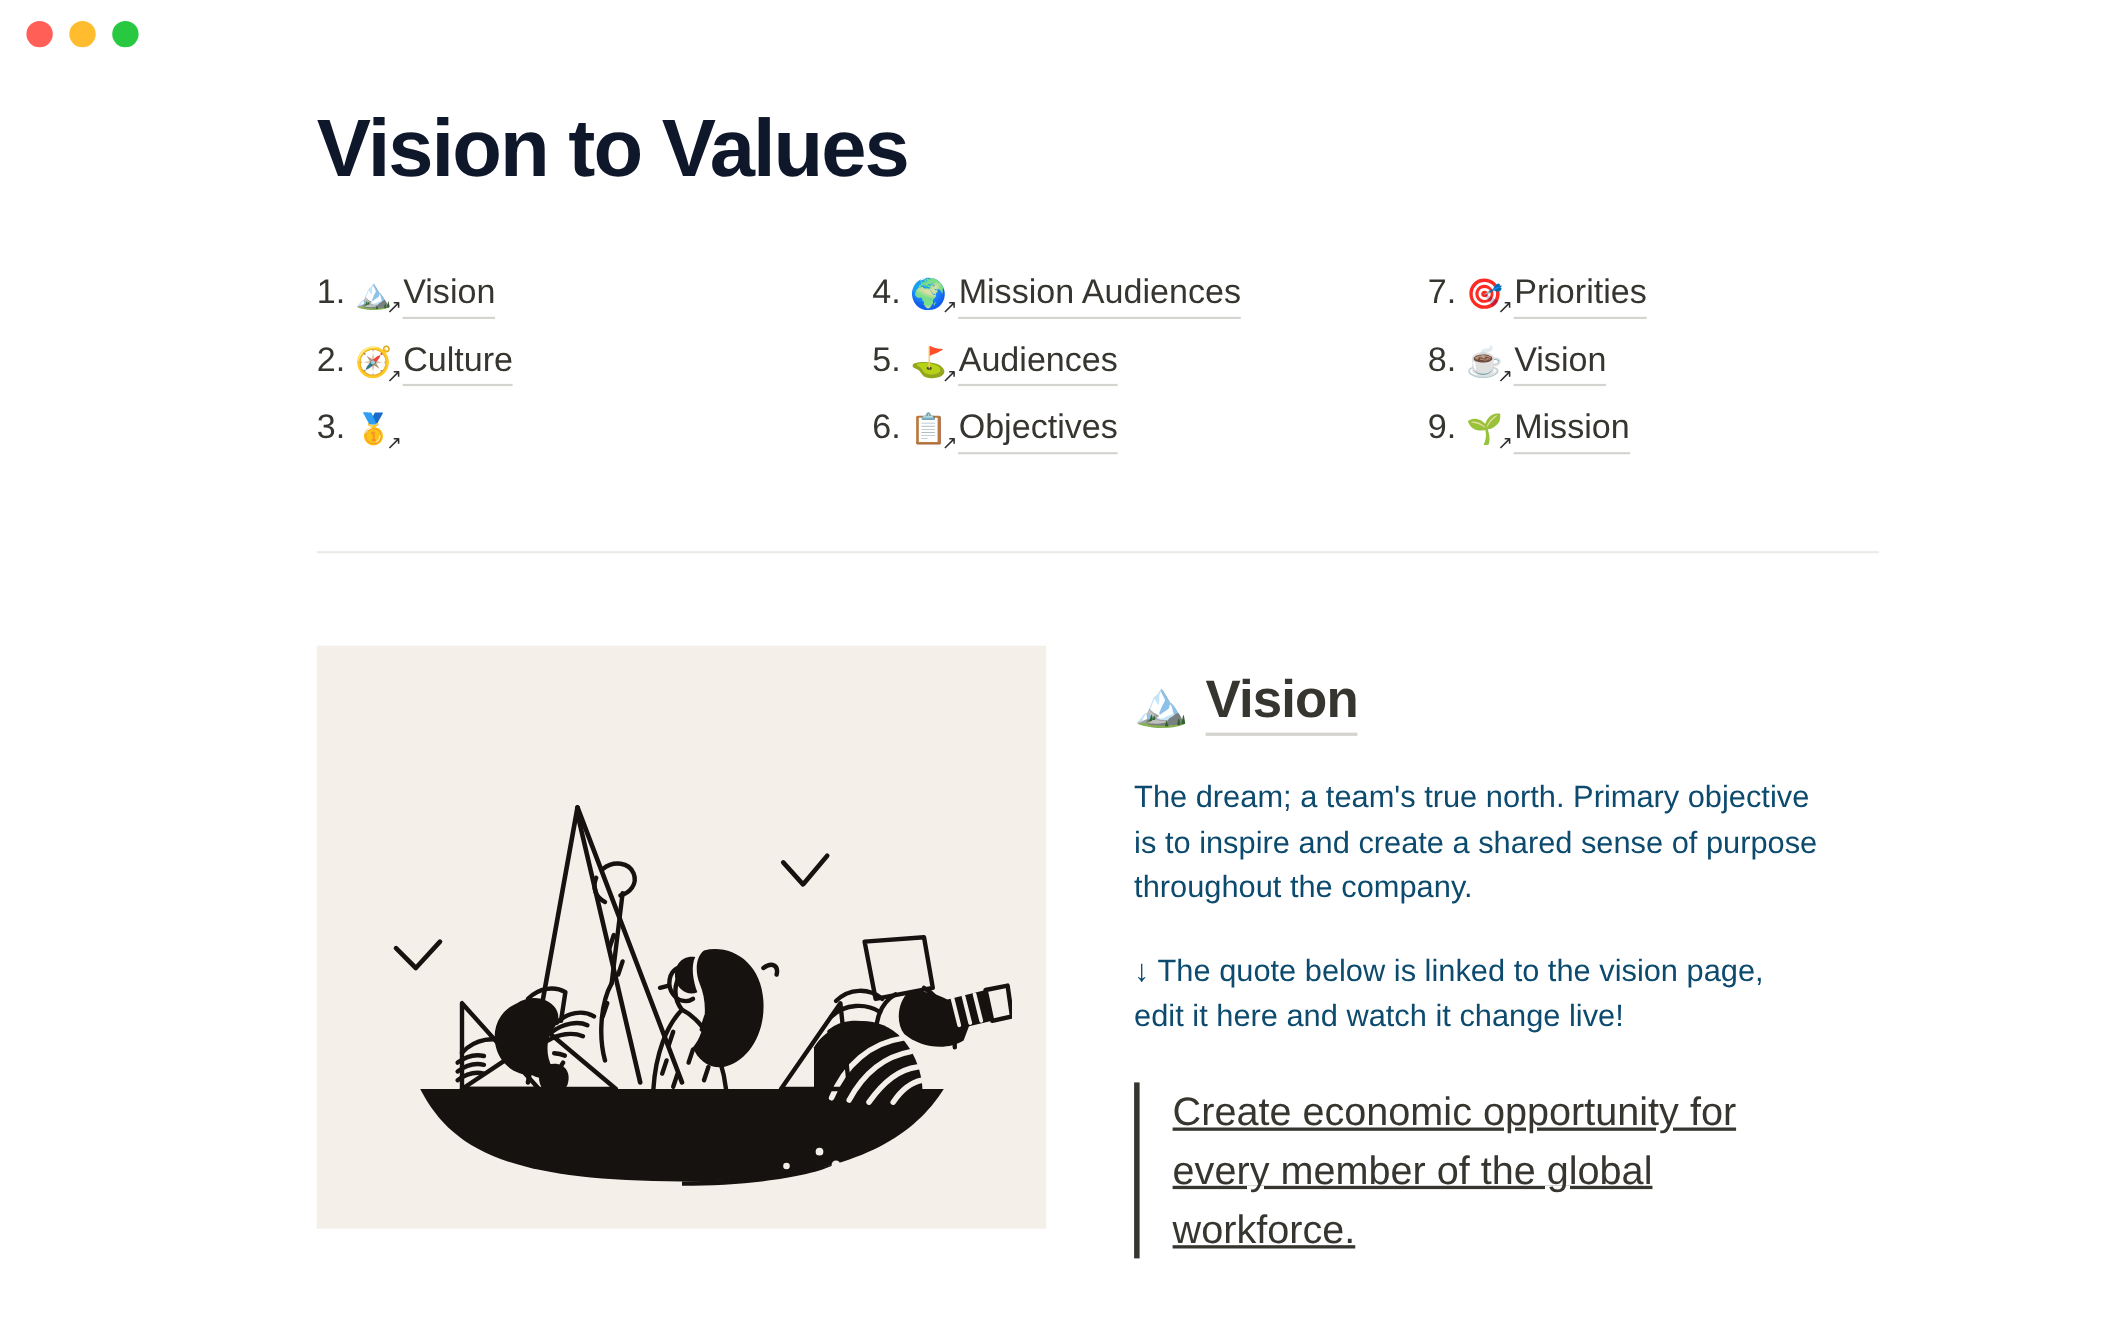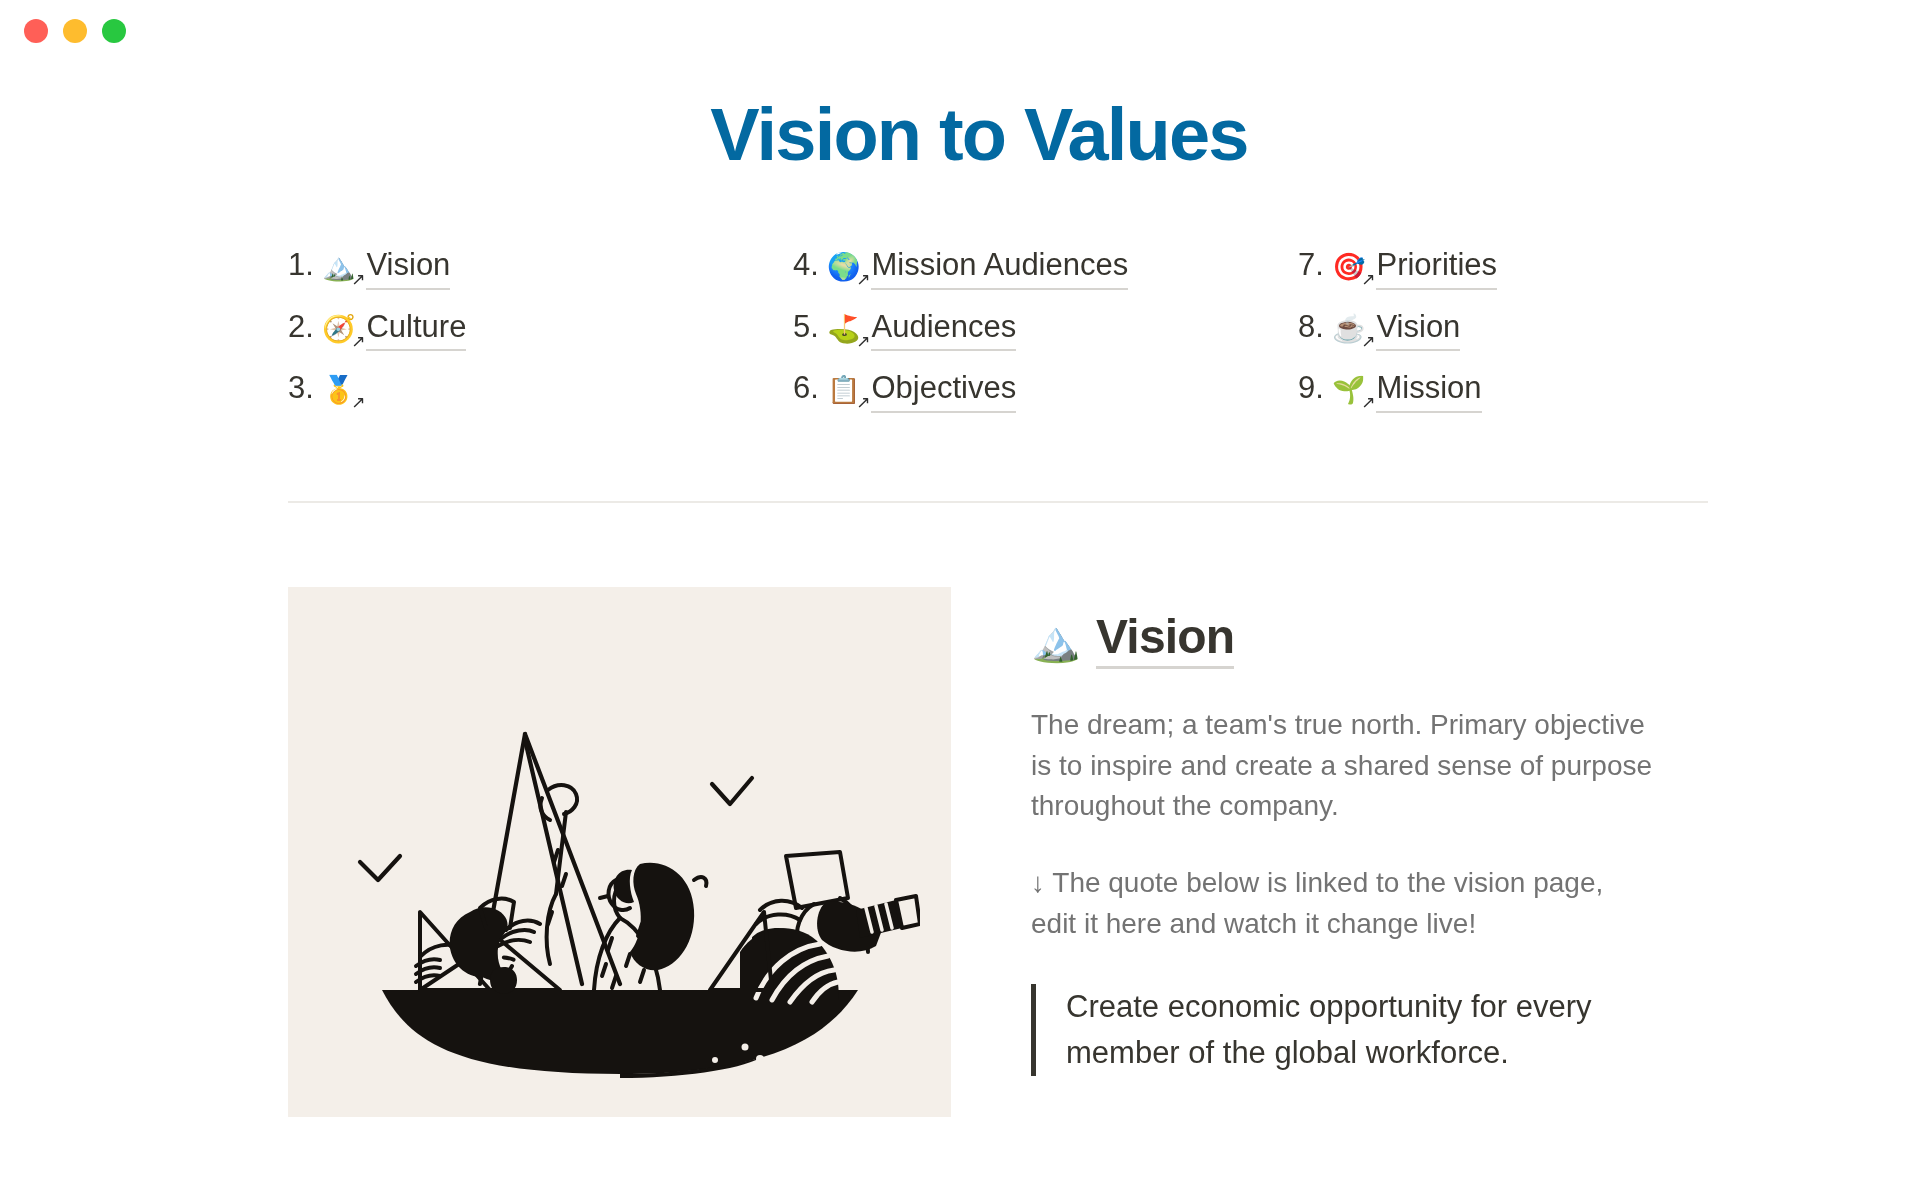--- a/index.html
+++ b/index.html
@@ -38,22 +38,21 @@
     padding-left: 38px;
     box-sizing: border-box;
   }
 
   h1.page-title {
     font-size: 74px;
     line-height: 1.05;
     font-weight: 700;
     letter-spacing: -1.8px;
     margin: 34px 0 0 0;
-    color: #0369a1;
-    text-align: center;
+    color: #0f172a;
   }
 
   
   .nav-grid {
     margin-top: 70px;
     display: grid;
     grid-template-columns: 505px 505px auto;
     row-gap: 16px;
   }
   .nav-item {
@@ -141,32 +140,33 @@
     margin-right: 16px;
     transform: translateY(2px);
   }
   .vision-heading .h-text {
     border-bottom: 3px solid #d6d4d0;
     padding-bottom: 2px;
   }
   p.vision-p {
     font-size: 28px;
     line-height: 1.45;
-    color: #737373;
+    color: #0c4a6e;
     margin: 36px 0 0 0;
     max-width: 625px;
   }
   blockquote.vision-quote {
     margin: 40px 0 0 0;
     padding-left: 30px;
     border-left: 5px solid #37352f;
-    font-size: 31px;
+    font-size: 36px;
     line-height: 1.48;
     color: #37352f;
     max-width: 600px;
+    text-decoration: underline;
   }
 </style>
 </head>
 <body>
 
 <div class="titlebar">
   <div class="dots">
     <span class="dot" style="background:#ff5f57"></span>
     <span class="dot" style="background:#febc2e"></span>
     <span class="dot" style="background:#28c840"></span>

